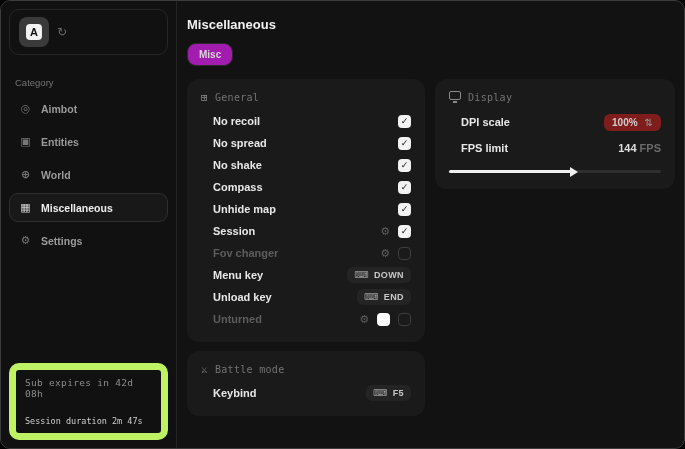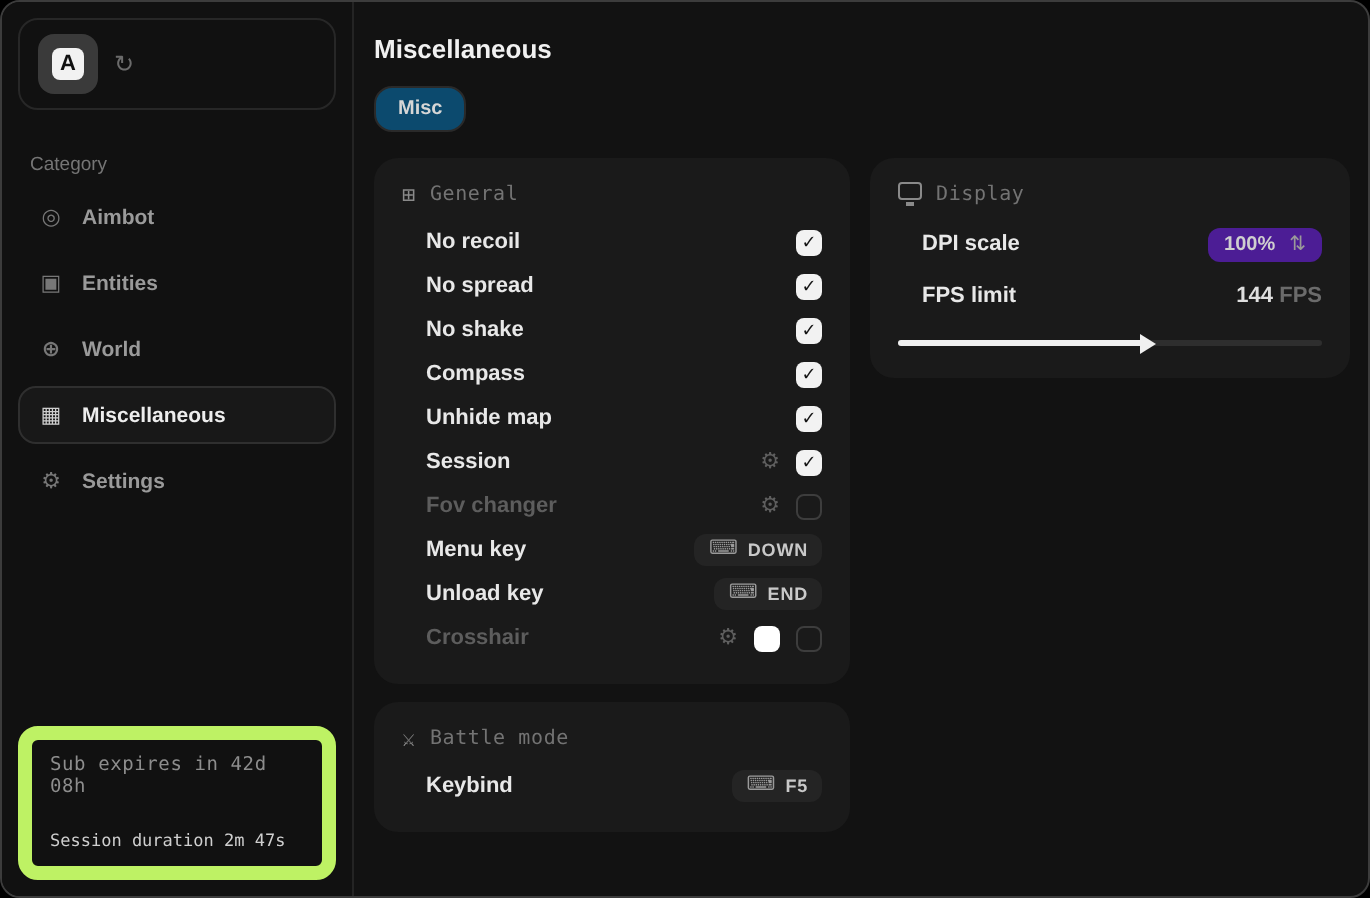--- a/index.html
+++ b/index.html
@@ -64,21 +64,21 @@
     border:7px solid #bef264; border-radius:10px;
     font-family:"DejaVu Sans Mono",monospace;
   }
   .sub-line1 { font-size:9.5px; color:#8d8d8d; letter-spacing:.3px; }
   .sub-line2 { font-size:8.5px; color:#cfcfcf; margin-top:17px; }
   
   .main { flex:1; padding:16px 14px 0 10px; }
   .page-title { font-size:13px; font-weight:bold; color:#f1f1f1; }
   .tab-row { margin-top:11px; }
   .tab-pill {
-    display:inline-block; background:#0c4a6e; border:1px solid #2a2a2a;
+    display:inline-block; background:#a21caf; border:1px solid #2a2a2a;
     color:#d6d6d6; font-size:10px; font-weight:600;
     padding:5px 11px; border-radius:9px; cursor:pointer;
   }
   .cards { display:flex; gap:10px; margin-top:13px; align-items:flex-start; }
   .col-left  { width:238px; display:flex; flex-direction:column; gap:9px; }
   .col-right { width:240px; }
   .card {
     background:#1a1a1a; border-radius:12px; padding:10px 14px 12px;
   }
   .card-header {
@@ -114,21 +114,21 @@
   .monitor-ic {
     width:12px; height:9px; border:1.5px solid #8a8a8a; border-radius:2px;
     position:relative; margin-bottom:3px;
   }
   .monitor-ic::after {
     content:""; position:absolute; left:3px; right:3px; bottom:-3.5px;
     height:1.5px; background:#8a8a8a;
   }
   .dpi-ctrl {
     display:flex; align-items:flex-end; gap:7px;
-    background:#4c1d95; border-radius:6px; padding:3px 8px; cursor:pointer;
+    background:#7f1d1d; border-radius:6px; padding:3px 8px; cursor:pointer;
   }
   .dpi-val { color:#cfcfcf; font-size:10px; font-weight:600; }
   .dpi-ic  { color:#9a9a9a; font-size:10px; line-height:1; }
   .fps-val { font-size:11px; font-weight:bold; color:#dedede; }
   .fps-unit { color:#6b6b6b; font-weight:600; }
   .slider { position:relative; height:3px; background:#2e2e2e; border-radius:2px; margin:9px 0 4px; cursor:pointer; }
   .slider-fill { position:absolute; left:0; top:0; bottom:0; background:#f0f0f0; border-radius:2px; }
   .slider-thumb {
     position:absolute; top:-3.5px; margin-left:-2px;
     width:0; height:0;
@@ -266,21 +266,21 @@
               <div class="row">
                 <span class="row-label">Unload key</span>
                 <span class="row-ctrls">
                   <span class="keybadge">
                     <span class="kbic">⌨</span>
                     <span class="ktxt">END</span>
                   </span>
                 </span>
               </div>
               <div class="row">
-                <span class="row-label dim">Crosshair</span>
+                <span class="row-label dim">Unturned</span>
                 <span class="row-ctrls">
                   <span class="gear">⚙</span>
                   <span class="swatch" style="background: rgb(255, 255, 255);"></span>
                   <span class="cb off"></span>
                 </span>
               </div>
             </div>
         </section>
 
         <section class="card">

